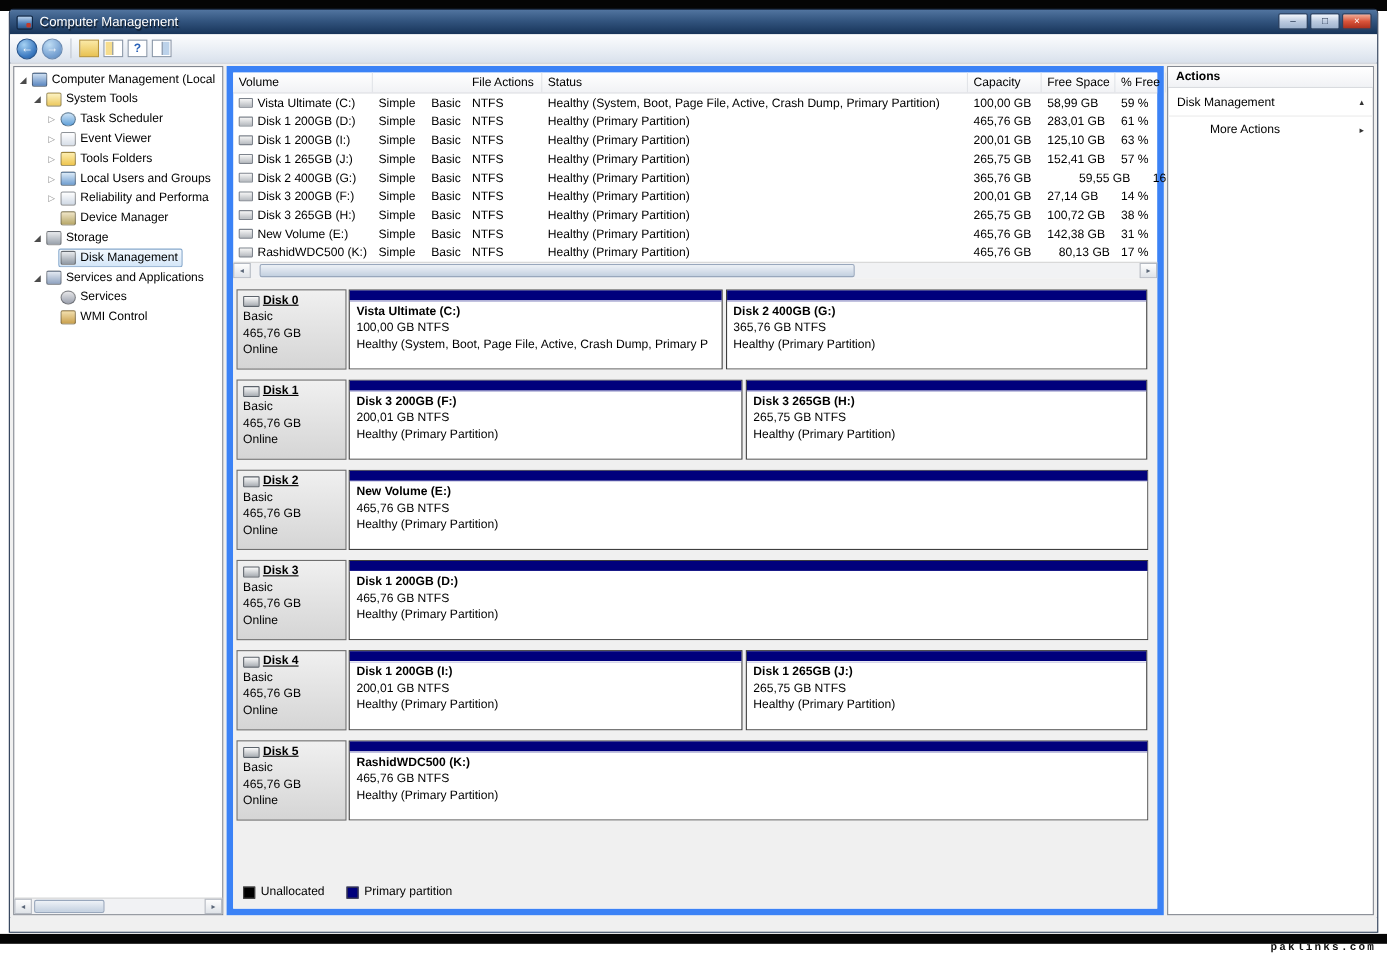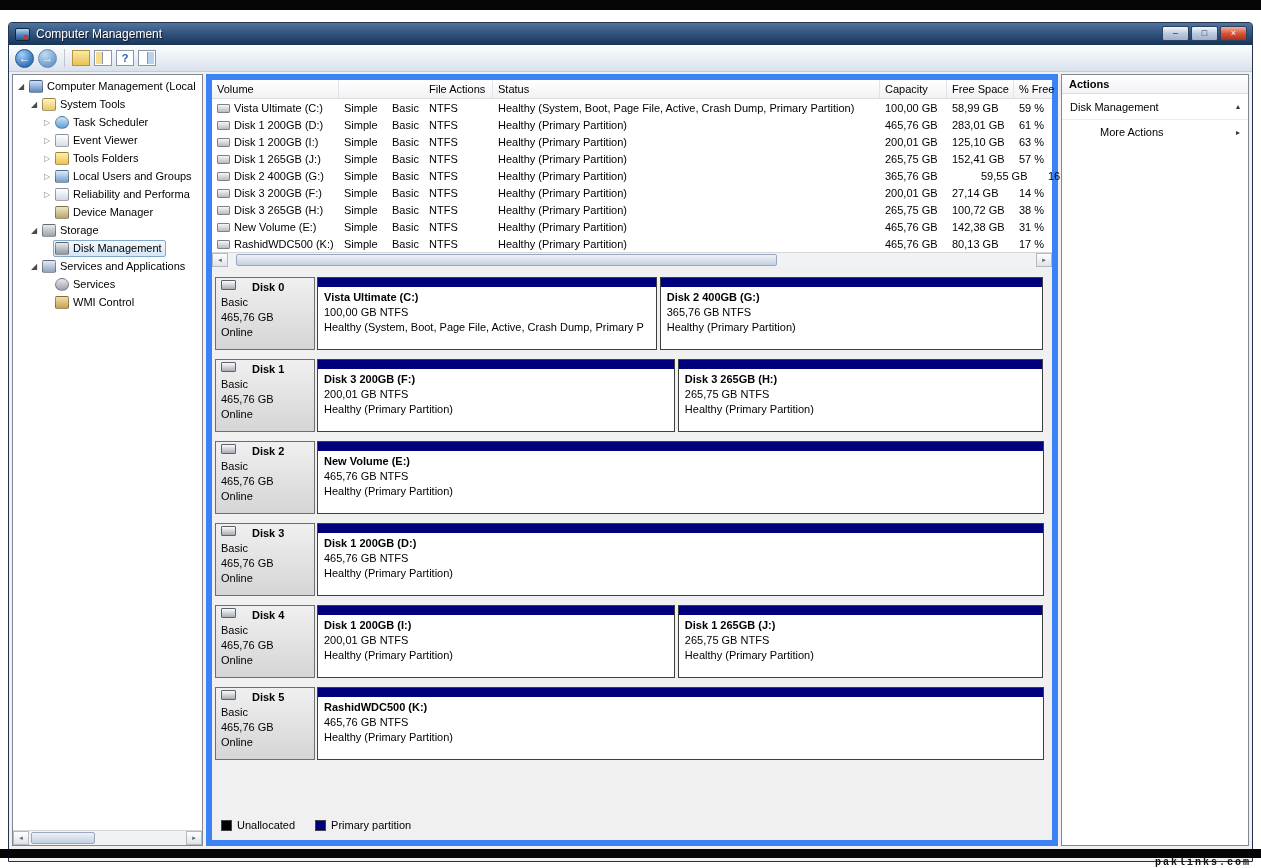--- a/index.html
+++ b/index.html
@@ -7,21 +7,21 @@
   body {
     position:relative; background:#ffffff; overflow:hidden;
     font-family:"Liberation Sans", sans-serif; font-size:11px; color:#000;
   }
   .strip-top { position:absolute; left:0; top:0; width:100%; height:10px; background:#050505; }
   .strip-bottom { position:absolute; left:0; top:849px; width:100%; height:9px; background:#050505; }
   .watermark { position:absolute; right:10px; top:857px; font-family:"Liberation Mono", monospace; font-weight:bold; font-size:10px; letter-spacing:2px; color:#111; }
 
   
   .window {
-    position:absolute; left:8px; top:22px; width:1245px; height:840px;
+    position:absolute; left:8px; top:8px; width:1245px; height:840px;
     background:#f0f0f0; border:1px solid #22344f; border-radius:4px 4px 0 0;
     display:flex; flex-direction:column; overflow:hidden;
     box-shadow:0 0 0 1px #6b7c93 inset;
   }
   .titlebar {
     height:22px; flex:none; position:relative;
     background:linear-gradient(#51749f 0%, #33557f 45%, #173459 100%);
     display:flex; align-items:center; padding:0 6px;
   }
   .title-icon { width:15px; height:13px; flex:none; border:1px solid #122743; border-radius:2px;
@@ -102,21 +102,21 @@
   .vt-rows { flex:none; }
   .vt-row { display:flex; height:17px; align-items:center; }
   .vt-cell { flex:none; padding:0 5px; white-space:nowrap; overflow:hidden; }
   .drive-ic { display:inline-block; width:13px; height:9px; margin-right:4px; vertical-align:-1px;
               background:linear-gradient(#f6f6f6,#b7bbc0); border:1px solid #7d838c; border-radius:1px; }
 
   .disk-region { flex:1; min-height:0; background:#f0f0f0; display:flex; flex-direction:column; padding:10px 8px 0 3px; }
   .disks { display:flex; flex-direction:column; gap:9px; }
   .disk-block { display:flex; height:73px; }
   .disk-label { width:100px; flex:none; background:linear-gradient(#f0f0f0,#d5d5d5); border:1px solid #6e6e6e; padding:2px 5px; line-height:15px; }
-  .disk-name { font-weight:bold; display:flex; align-items:flex-start; gap:16px; }
+  .disk-name { font-weight:bold; display:flex; align-items:center; gap:3px;text-decoration:underline; }
   .disk-ic { width:15px; height:10px; flex:none; background:linear-gradient(#fbfbfb,#a8adb3); border:1px solid #5c636b; border-radius:1px; }
   .disk-parts { flex:1; min-width:0; display:flex; gap:3px; padding-left:2px; overflow:hidden; }
   .part { border:1px solid #3f3f3f; background:#fff; display:flex; flex-direction:column; min-width:0; }
   .part-band { height:10px; flex:none; border-bottom:1px solid #fff; }
   .part-body { padding:2px 6px; line-height:15px; overflow:hidden; }
   .part-title { font-weight:bold; white-space:nowrap; overflow:hidden; }
   .part-line { white-space:nowrap; overflow:hidden; }
 
   .legend { margin-top:auto; display:flex; align-items:center; gap:20px; padding:7px 6px 9px; }
   .leg-item { display:flex; align-items:center; gap:5px; }
@@ -354,21 +354,21 @@
             <div class="vt-cell" style="width: 67px;">142,38 GB</div>
             <div class="vt-cell" style="width: 46px;">31 %</div>
           </div>
           <div class="vt-row">
             <div class="vt-cell" style="width: 127px;"><span class="drive-ic"></span><span>RashidWDC500 (K:)</span></div>
             <div class="vt-cell" style="width: 48px;">Simple</div>
             <div class="vt-cell" style="width: 37px;">Basic</div>
             <div class="vt-cell" style="width: 69px;">NTFS</div>
             <div class="vt-cell" style="width: 387px;">Healthy (Primary Partition)</div>
             <div class="vt-cell" style="width: 67px;">465,76 GB</div>
-            <div class="vt-cell" style="width: 67px;">80,13 GB</div>
+            <div class="vt-cell" style="width: 67px; text-align: right;">80,13 GB</div>
             <div class="vt-cell" style="width: 46px;">17 %</div>
           </div>
         </div>
       <div class="hscroll">
         <span class="sb-btn">◂</span>
         <span class="sb-track">
           <span class="sb-thumb" style="left:1%;width:67%;"></span>
         </span>
         <span class="sb-btn">▸</span>
       </div>

